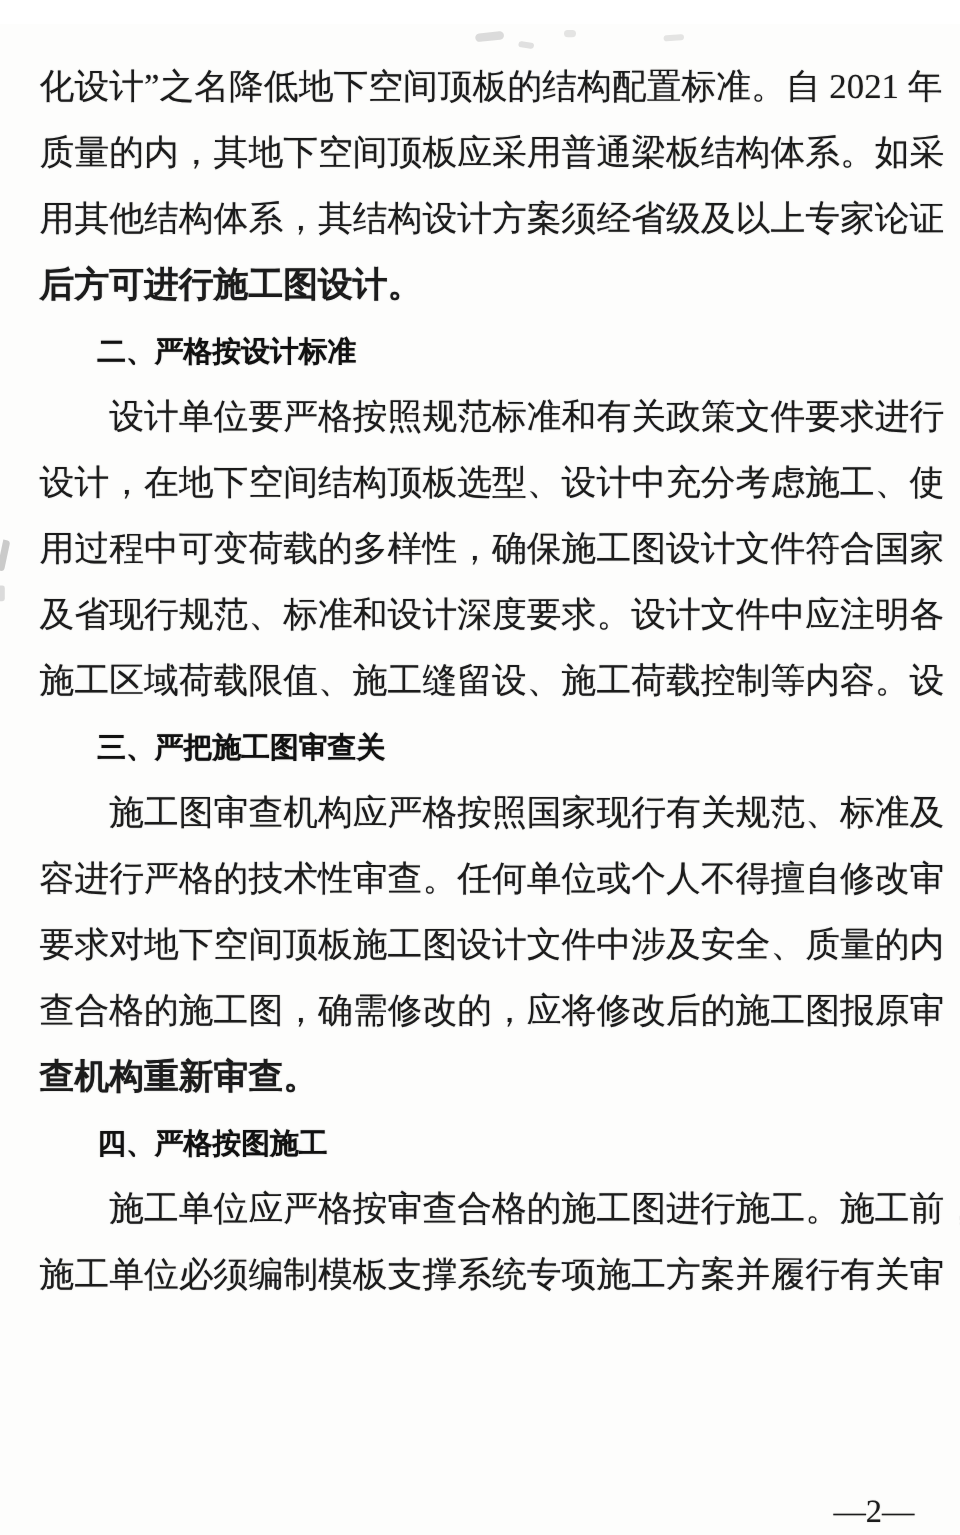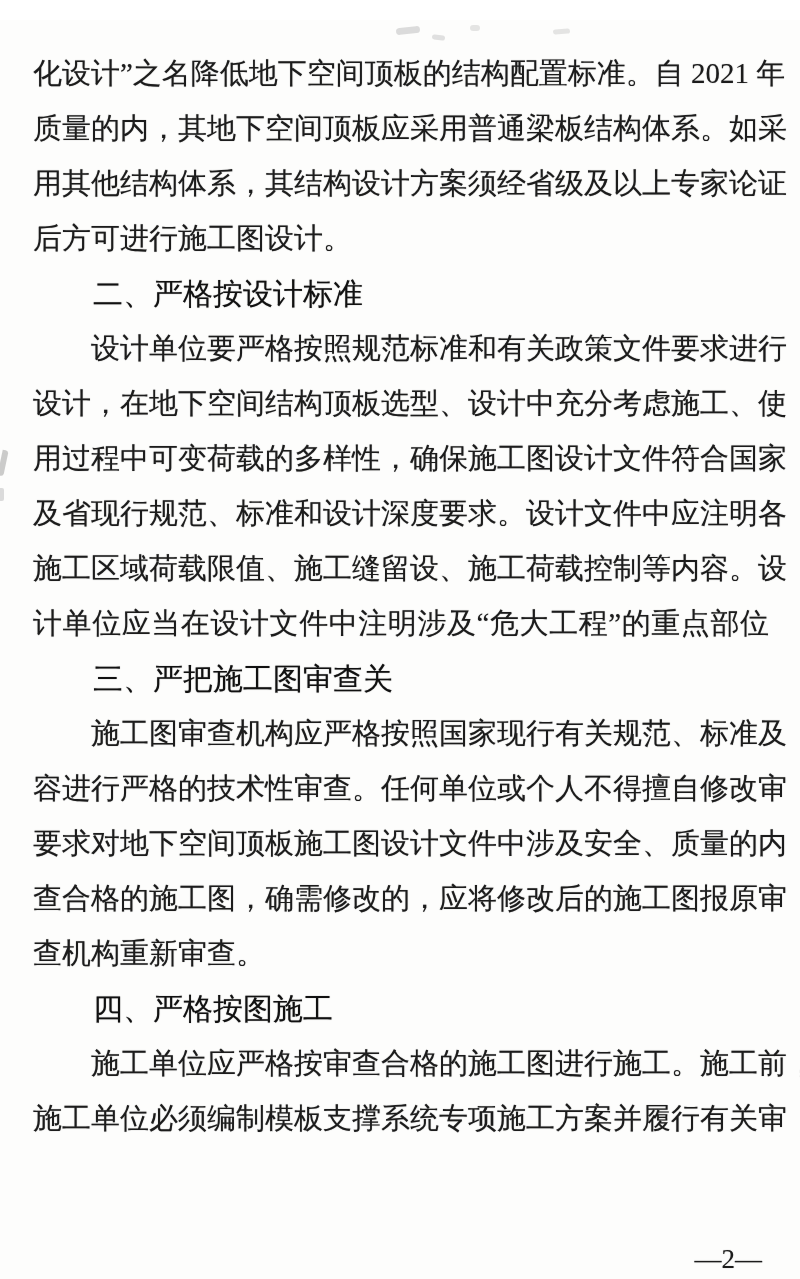--- a/index.html
+++ b/index.html
@@ -27,29 +27,30 @@
     line-height: 55px;
     font-size: 29px;
     color: #1c1c1c;
     text-align: justify;
     text-align-last: justify;
     white-space: nowrap;
     text-shadow: 0 0 1px rgba(20,20,20,0.45);
   }
   .line.end {
     text-align-last: left;
+    font-weight: bold;
   }
   .line.indent {
     text-indent: 2em;
   }
   .heading {
     height: 55px;
     line-height: 55px;
-    font-size: 30px;
-    font-weight: 400;
+    font-size: 24px;
+    font-weight: 700;
     color: #111111;
     text-indent: 2em;
     text-align: left;
     text-align-last: left;
     font-family: "Liberation Sans", "DejaVu Sans", sans-serif;
     text-shadow: 0 0 1px rgba(10,10,10,0.5);
   }
   .page-number {
     position: absolute;
     top: 1224px;
@@ -92,21 +93,20 @@
     <div class="line">用其他结构体系，其结构设计方案须经省级及以上专家论证</div>
     <div class="line end">后方可进行施工图设计。</div>
 
     <div class="heading">二、严格按设计标准</div>
 
     <div class="line indent">设计单位要严格按照规范标准和有关政策文件要求进行</div>
     <div class="line">设计，在地下空间结构顶板选型、设计中充分考虑施工、使</div>
     <div class="line">用过程中可变荷载的多样性，确保施工图设计文件符合国家</div>
     <div class="line">及省现行规范、标准和设计深度要求。设计文件中应注明各</div>
     <div class="line">施工区域荷载限值、施工缝留设、施工荷载控制等内容。设</div>
-    <div class="line">计单位应当在设计文件中注明涉及“危大工程”的重点部位</div>
 
     <div class="heading">三、严把施工图审查关</div>
 
     <div class="line indent">施工图审查机构应严格按照国家现行有关规范、标准及</div>
     <div class="line">容进行严格的技术性审查。任何单位或个人不得擅自修改审</div>
     <div class="line">要求对地下空间顶板施工图设计文件中涉及安全、质量的内</div>
     <div class="line">查合格的施工图，确需修改的，应将修改后的施工图报原审</div>
     <div class="line end">查机构重新审查。</div>
 
     <div class="heading">四、严格按图施工</div>

